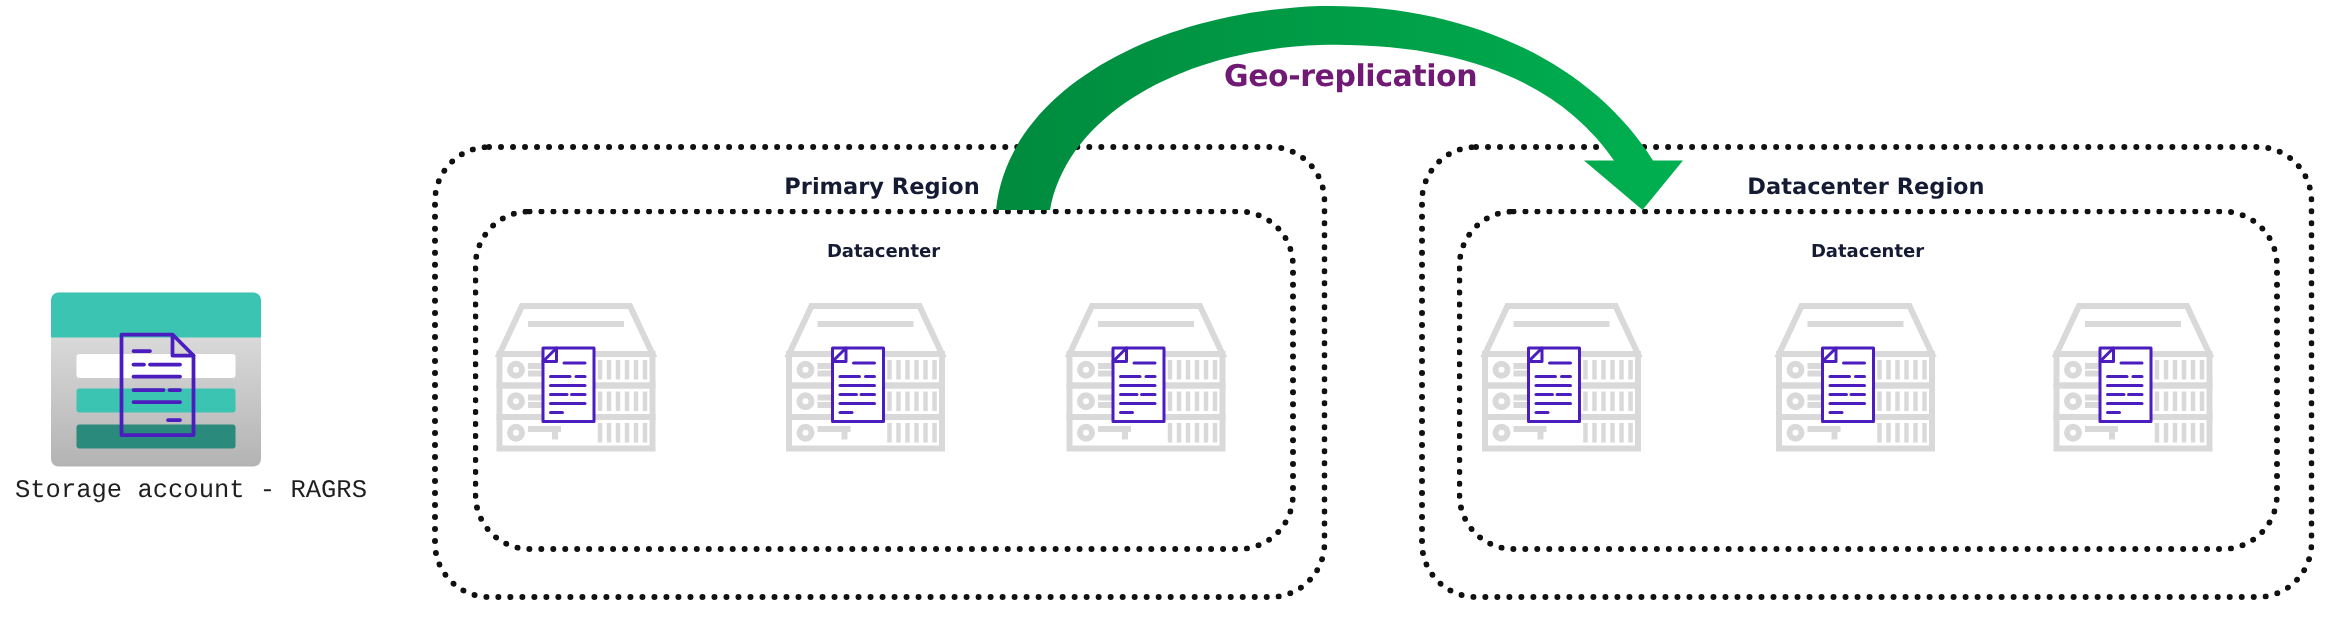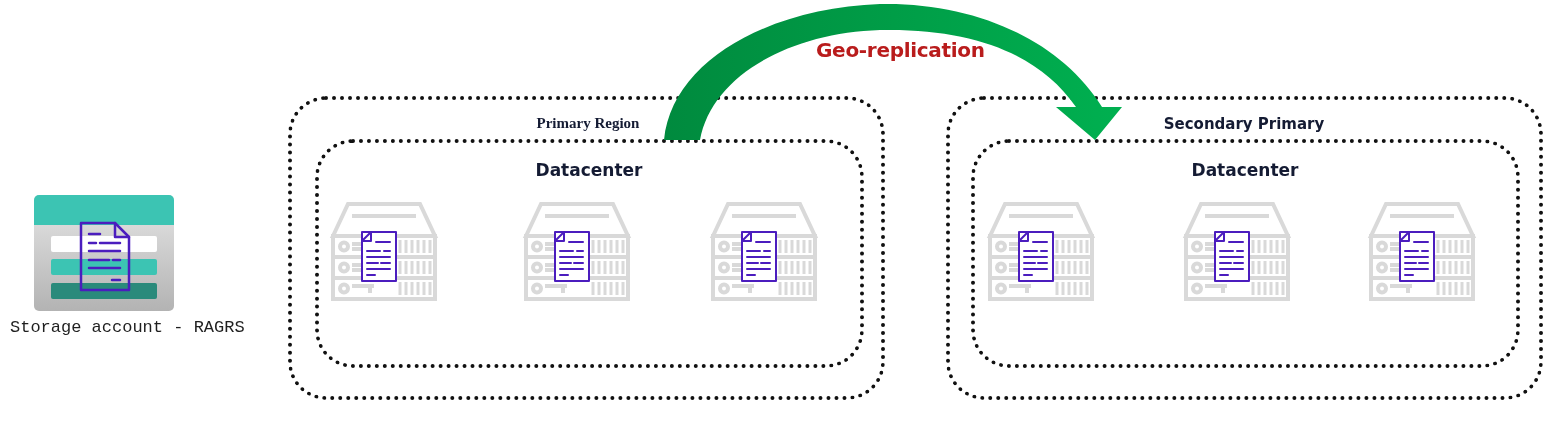--- a/index.html
+++ b/index.html
@@ -5,26 +5,26 @@
   html, body { margin:0; padding:0; background:#ffffff; }
   body { width:1559px; height:428px; position:relative; overflow:hidden; font-family:"Liberation Sans", sans-serif; }
   .abs { position:absolute; }
   .region {
     position:absolute; border:4px dotted #111111; border-radius:38px; box-sizing:border-box;
   }
   .title {
     position:absolute; font-family:"DejaVu Sans", sans-serif; font-weight:bold; color:#141b33;
     font-size:15px; text-align:center; white-space:nowrap;
   }
-  .dc-title { font-size:17px; }
+  .dc-title { font-size:12px; }
   .caption {
     position:absolute; color:#1f1f1f; font-size:17px; white-space:nowrap; font-family:Liberation Mono, monospace;
   }
   .geo {
-    position:absolute; color:#b91c1c; font-weight:bold; font-size:20px; white-space:nowrap;
+    position:absolute; color:#701a75; font-weight:bold; font-size:20px; white-space:nowrap;
     font-family:"DejaVu Sans", sans-serif; letter-spacing:-0.3px;
   }
   svg { position:absolute; overflow:visible; }
 </style>
 </head>
 <body>
 
 <div class="abs" style="left:34px;top:195px;width:140px;height:116px;">
   <svg width="140" height="116" viewBox="0 0 140 116" style="left:0;top:0;">
     <defs>
@@ -48,26 +48,26 @@
       <line x1="55" y1="65" x2="75" y2="65"></line>
       <line x1="79" y1="65" x2="86" y2="65"></line>
       <line x1="55" y1="73" x2="86" y2="73"></line>
       <line x1="78" y1="85" x2="86" y2="85"></line>
     </g>
   </svg>
 </div>
 <div class="caption" style="left:10px;top:318px;">Storage account - RAGRS</div>
 
 <div class="region" style="left:288px;top:96px;width:597px;height:304px;"></div>
-<div class="title" style="left:488px;top:115px;width:200px;font-family:Liberation Serif, serif;">Primary Region</div>
+<div class="title" style="left:488px;top:115px;width:200px;">Primary Region</div>
 <div class="region" style="left:315px;top:139px;width:549px;height:229px;"></div>
 <div class="title dc-title" style="left:489px;top:160px;width:200px;">Datacenter</div>
 
 <div class="region" style="left:946px;top:96px;width:597px;height:304px;"></div>
-<div class="title" style="left:1144px;top:115px;width:200px;">Secondary Primary</div>
+<div class="title" style="left:1144px;top:115px;width:200px;">Datacenter Region</div>
 <div class="region" style="left:971px;top:139px;width:549px;height:229px;"></div>
 <div class="title dc-title" style="left:1145px;top:160px;width:200px;">Datacenter</div>
 
 <div id="servers">
     <div class="abs" style="left: 330px; top: 200px; width: 108px; height: 102px;">
       <svg width="108" height="102" viewBox="0 0 108 102" style="left:0;top:0;">
         <g fill="none" stroke="#d9d9d9" stroke-width="4">
           <path d="M3 36 L18 4 H90 L105 36 Z"></path>
           <line x1="22" y1="16" x2="86" y2="16"></line>
           <rect x="3" y="36" width="102" height="21"></rect>

